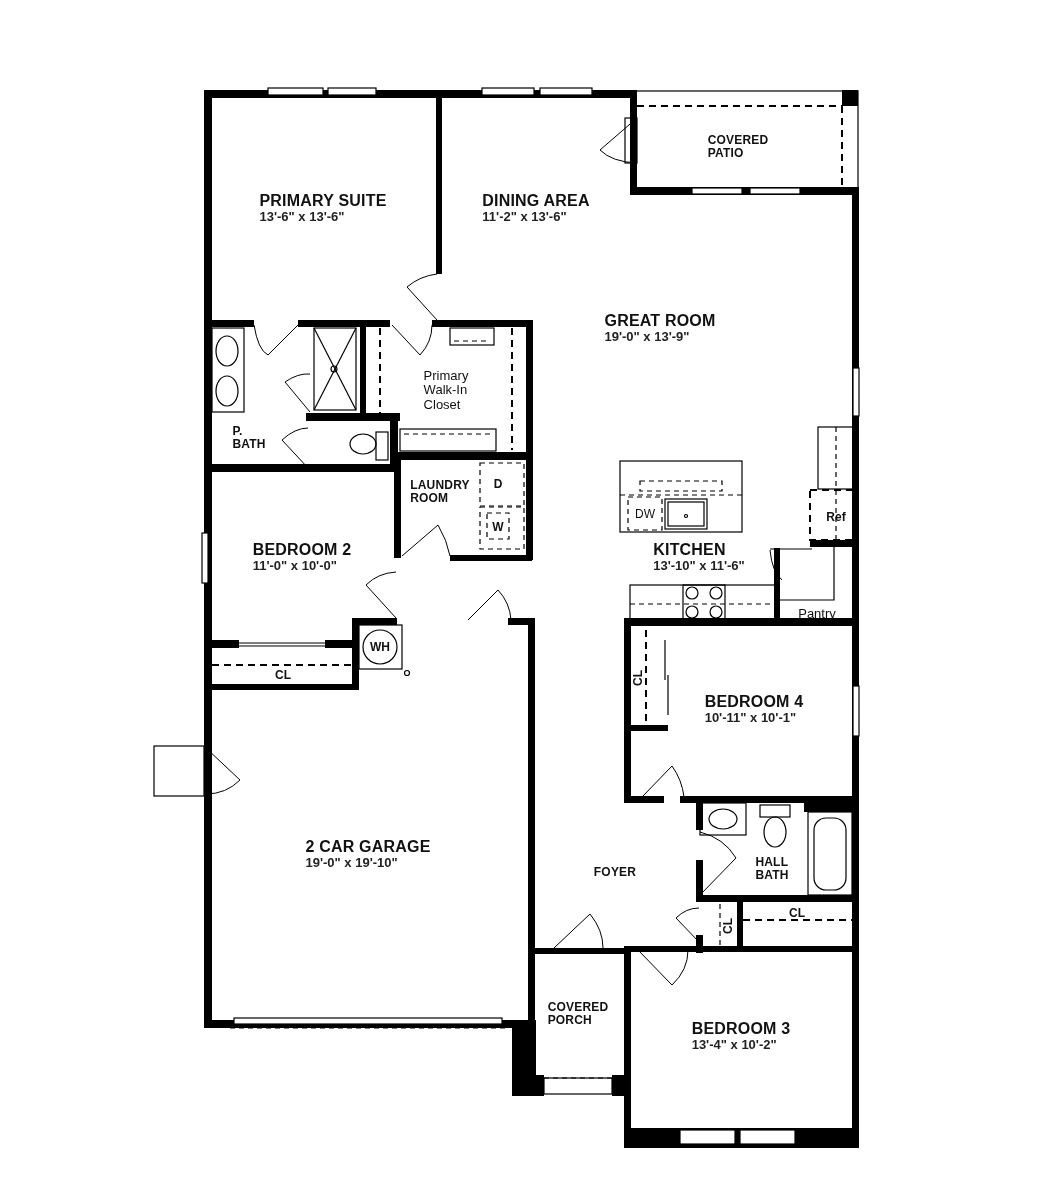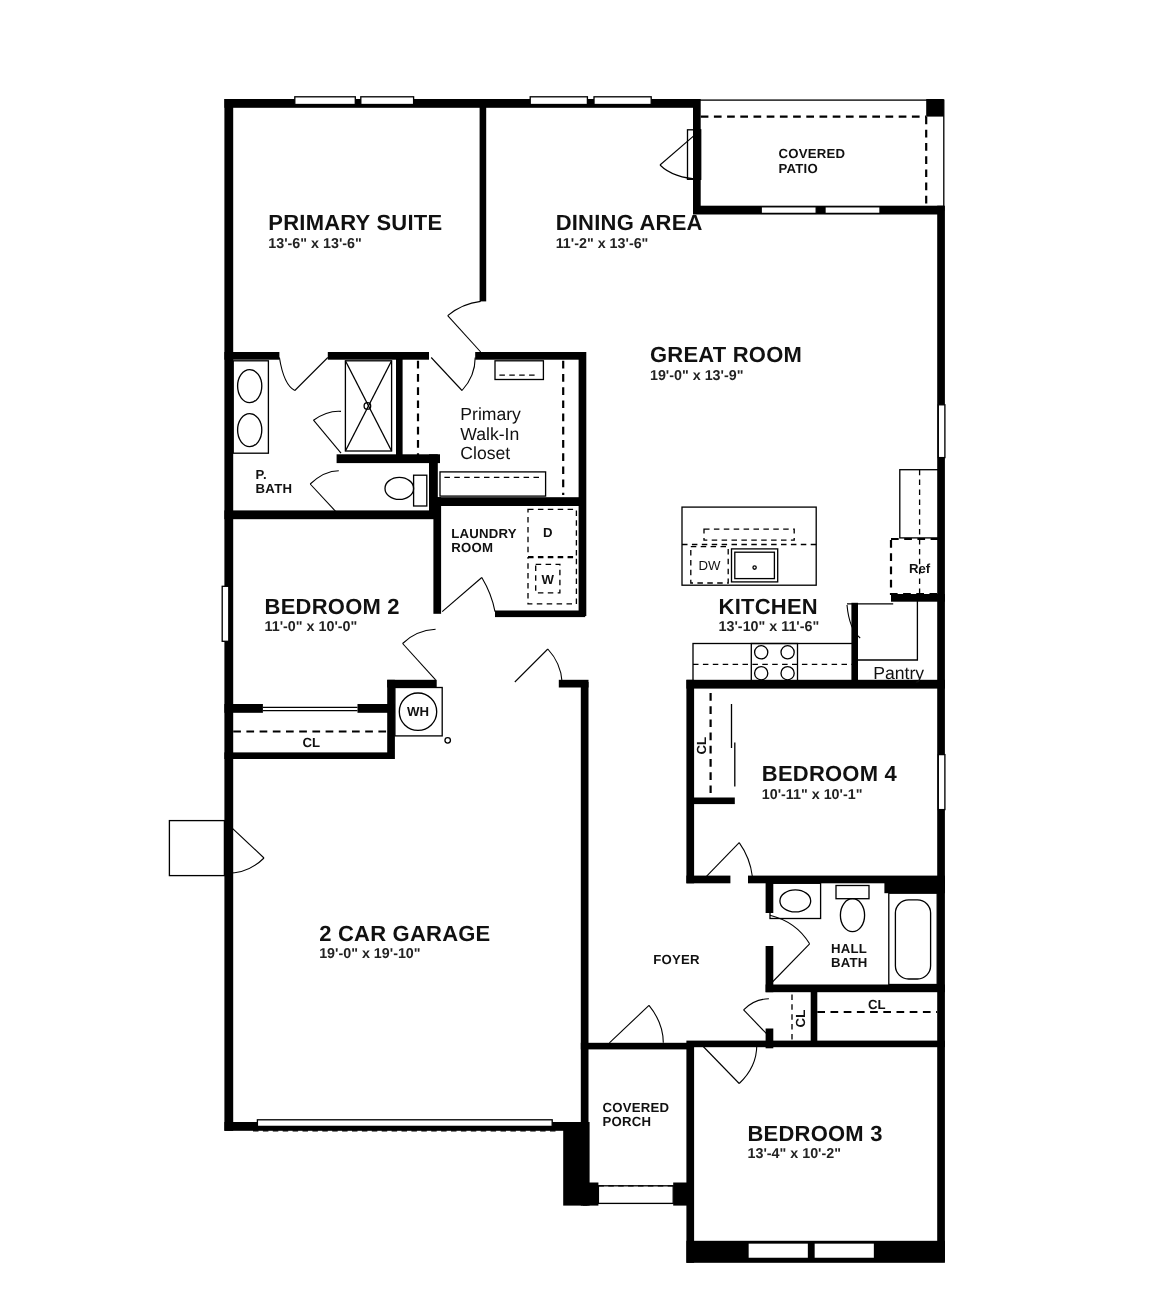--- a/index.html
+++ b/index.html
@@ -6,24 +6,24 @@
   body { width: 1058px; height: 1178px; position: relative; overflow: hidden; font-family: "Liberation Sans", sans-serif; }
   #plan { position: absolute; left: 0; top: 0; width: 1058px; height: 1178px; }
   .wall { fill: #000; }
   .thin { fill: none; stroke: #000; stroke-width: 1.2; }
   .dash { fill: none; stroke: #000; stroke-width: 2; stroke-dasharray: 7 5; }
   .dash-thin { fill: none; stroke: #000; stroke-width: 1.2; stroke-dasharray: 5 4; }
   .win { fill: #fff; stroke: #000; stroke-width: 1.2; }
   .door-leaf { fill: none; stroke: #000; stroke-width: 1; }
   .door-arc { fill: none; stroke: #000; stroke-width: 1; }
   .label { position: absolute; text-align: left; color: #111; transform: translateX(-50%); white-space: nowrap; line-height: 1.1; }
-  .label .name { font-weight: 700; font-size: 20px; letter-spacing: 0.2px; display: block; }
+  .label .name { font-weight: 700; font-size: 16px; letter-spacing: 0.2px; display: block; }
   .label .dim { font-size: 13px; font-weight: 700; color: #222; display: block; }
   .small { font-size: 12px !important; }
-  .tiny { font-weight: 400; font-size: 16px; }
+  .tiny { font-weight: 400; font-size: 13px; }
   .fix { position: absolute; font-size: 12px; font-weight: 700; color: #111; transform: translate(-50%, -50%); }
   .vert { transform: translate(-50%, -50%) rotate(-90deg); }
 </style>
 </head>
 <body>
 
 <svg id="plan" viewBox="0 0 1058 1178" xmlns="http://www.w3.org/2000/svg">
 
   <g>
 
@@ -246,21 +246,21 @@
     <line class="dash" x1="842" y1="106" x2="842" y2="190"></line>
 
     <line class="dash-thin" x1="544" y1="1078" x2="612" y2="1078"></line>
   </g>
 </svg>
 
 <div class="label" style="left:323px; top:192px;">
   <span class="name">PRIMARY SUITE</span>
   <span class="dim">13'-6" x 13'-6"</span>
 </div>
-<div class="label" style="left:536px; top:192px;margin-left:36px;">
+<div class="label" style="left:536px; top:192px;">
   <span class="name">DINING AREA</span>
   <span class="dim">11'-2" x 13'-6"</span>
 </div>
 <div class="label" style="left:738px; top:134px;">
   <span class="name small">COVERED</span>
   <span class="name small">PATIO</span>
 </div>
 <div class="label" style="left:660px; top:312px;">
   <span class="name">GREAT ROOM</span>
   <span class="dim">19'-0" x 13'-9"</span>

